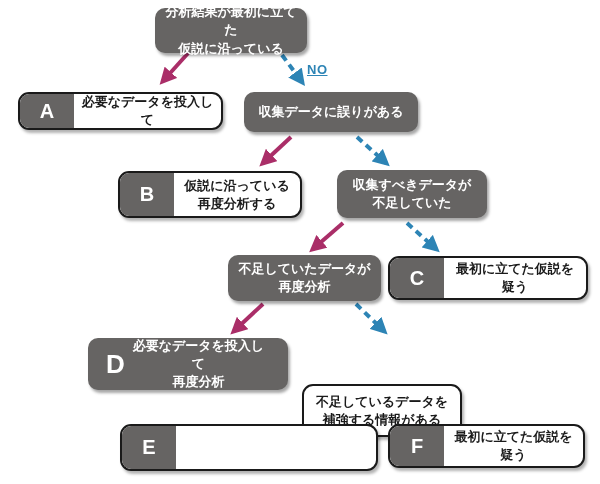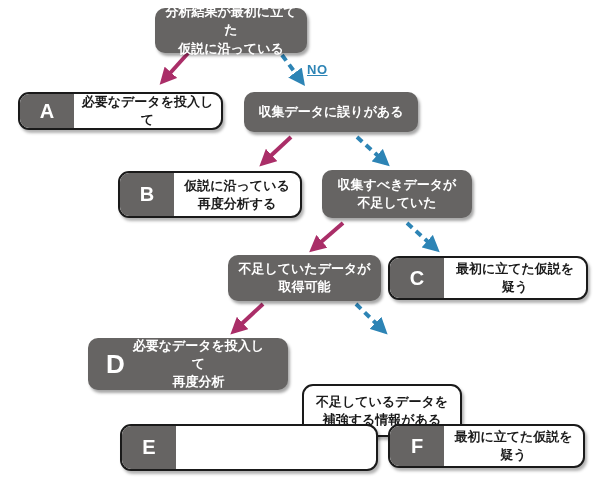--- a/index.html
+++ b/index.html
@@ -95,28 +95,28 @@
   <div class="node node-dark" style="left:244px;top:92px;width:174px;height:40px;">
     <div class="dark-text">収集データに誤りがある</div>
   </div>
 
   <div class="node node-white" style="left:118px;top:171px;width:184px;height:47px;">
     <div class="tab">B</div>
     <div class="content">仮説に沿っている
 再度分析する</div>
   </div>
 
-  <div class="node node-dark" style="left:322px;top:170px;width:150px;height:48px;">
+  <div class="node node-dark" style="left:337px;top:170px;width:150px;height:48px;">
     <div class="dark-text">収集すべきデータが
 不足していた</div>
   </div>
 
   <div class="node node-dark" style="left:228px;top:255px;width:153px;height:46px;">
     <div class="dark-text">不足していたデータが
-取得可能</div>
+再度分析</div>
   </div>
 
   <div class="node node-white" style="left:388px;top:256px;width:200px;height:44px;">
     <div class="tab">C</div>
     <div class="content">最初に立てた仮説を疑う</div>
   </div>
 
   <div class="node node-dark" style="left:88px;top:338px;width:200px;height:52px;justify-content:flex-start;">
     <div class="big-letter">D</div>
     <div class="d-text">必要なデータを投入して

